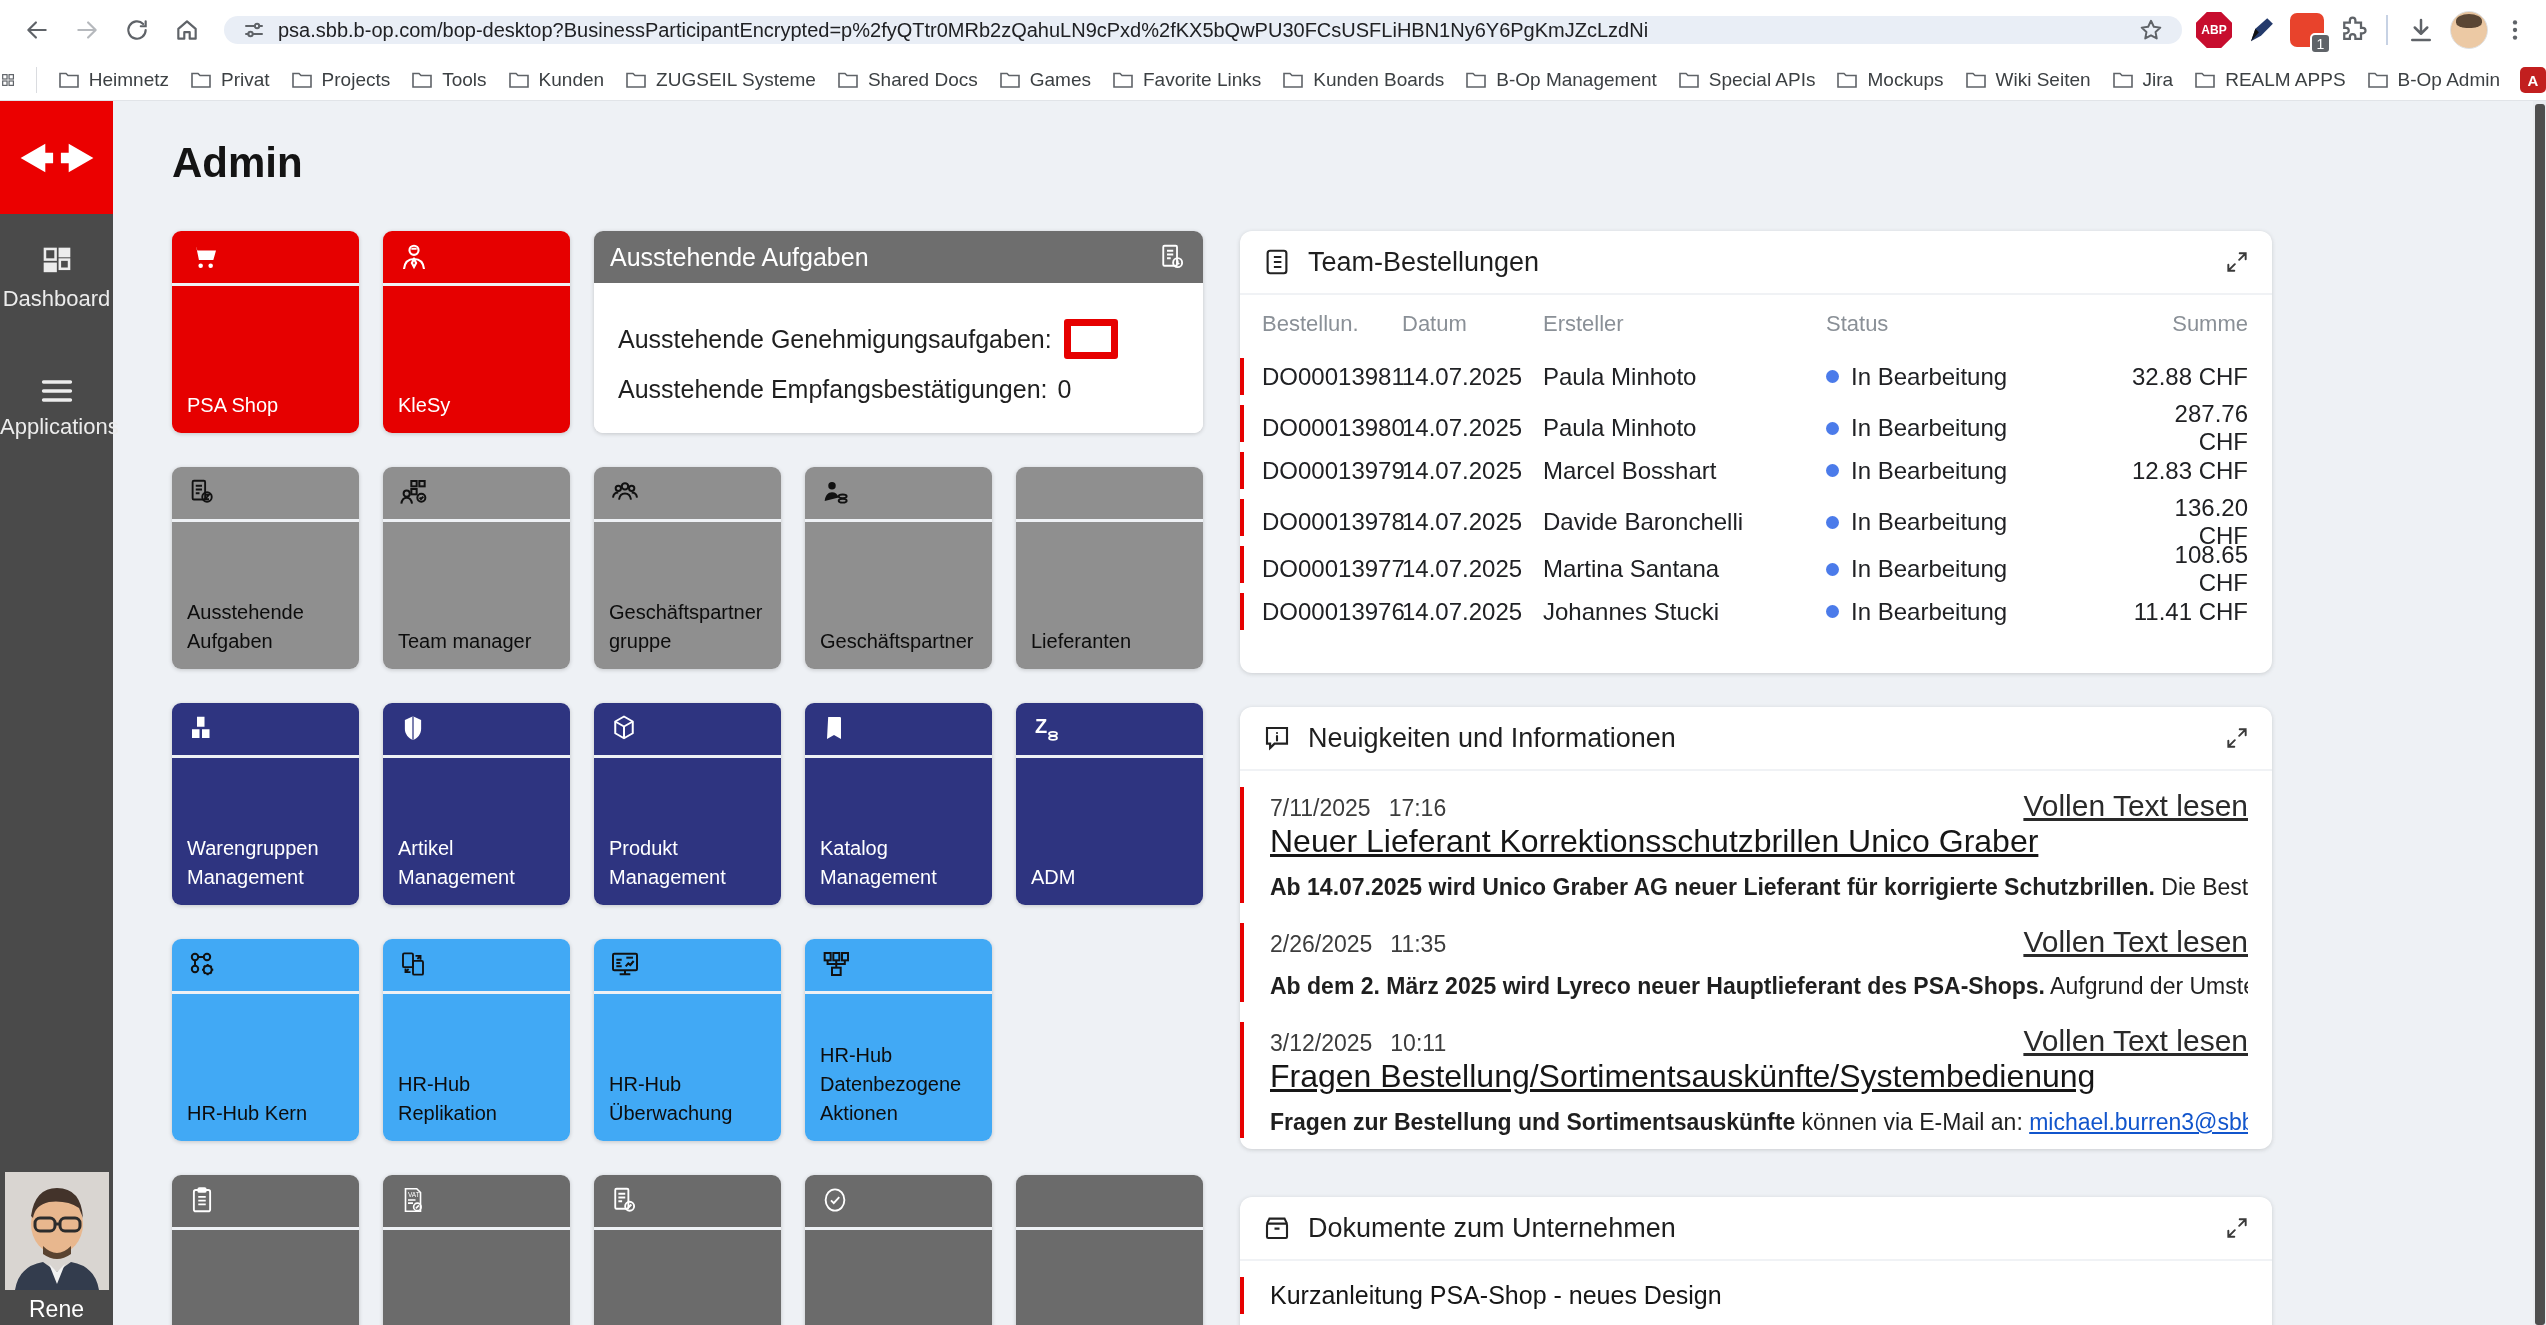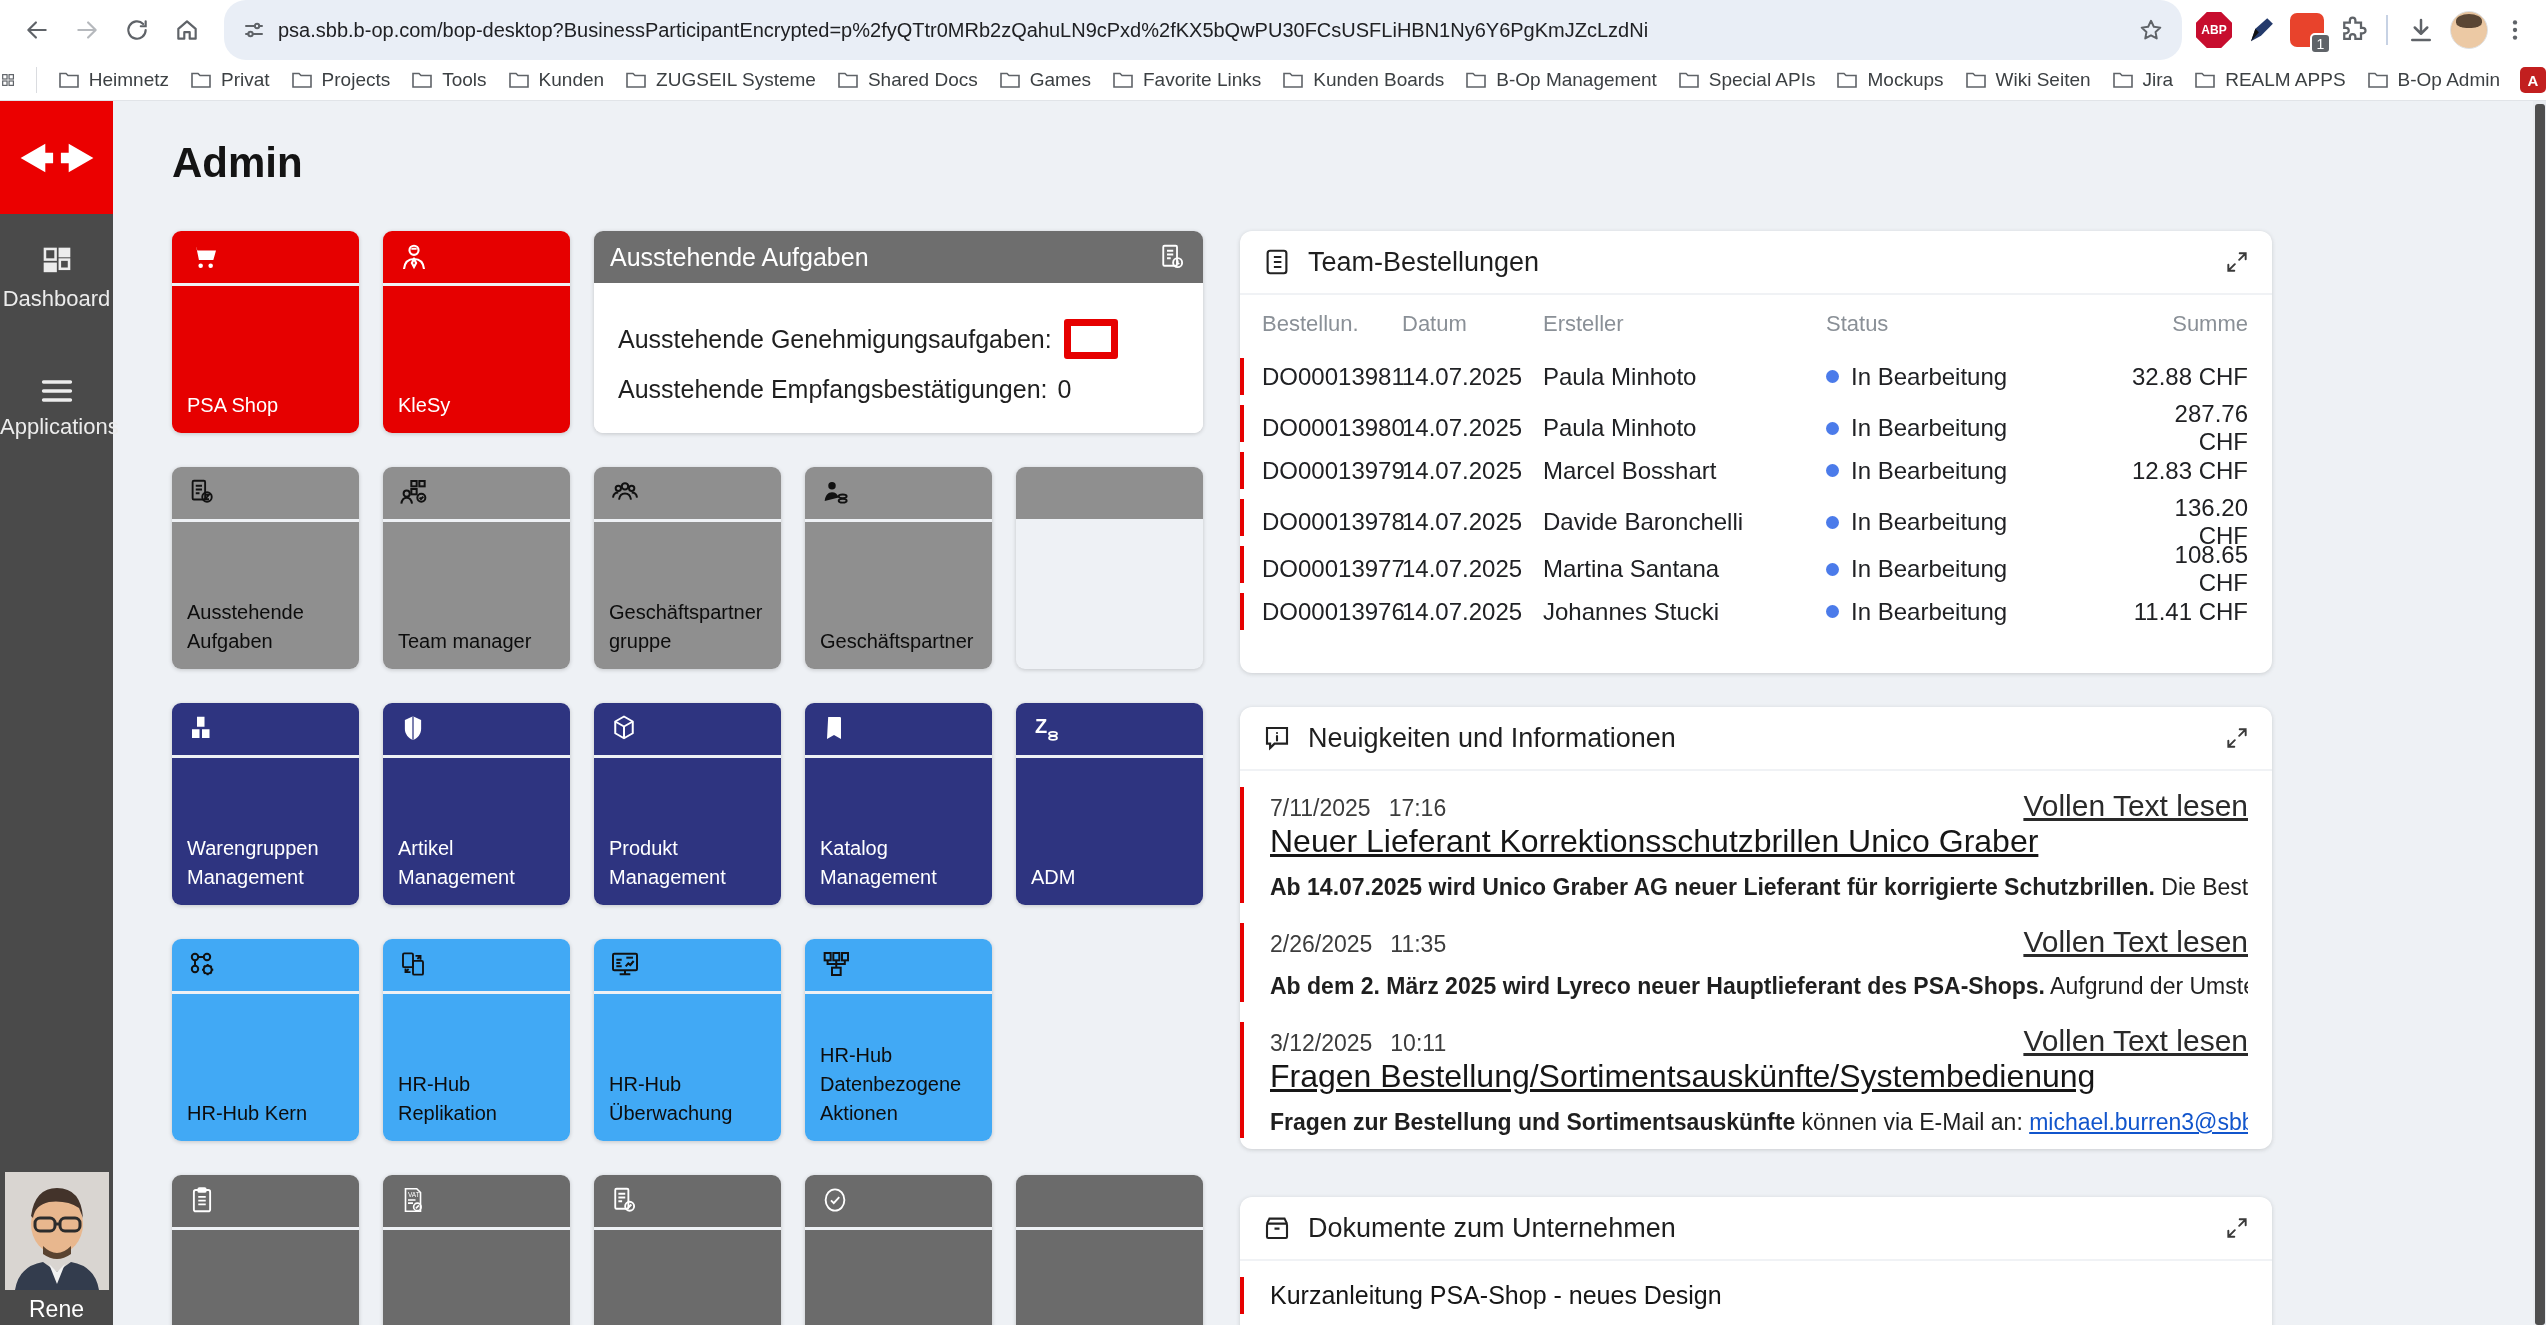--- a/index.html
+++ b/index.html
@@ -4,21 +4,21 @@
 <style>
   *{box-sizing:border-box;margin:0;padding:0}
   html,body{width:2546px;height:1325px;overflow:hidden;background:#eef1f5;
     font-family:"Liberation Sans","DejaVu Sans",sans-serif;color:#1b1b1b;}
   svg{display:block}
 
   
   .chrome{height:60px;background:#ffffff;display:flex;align-items:center;padding:0 14px;gap:4px;}
   .cbtn{width:46px;height:46px;border-radius:50%;display:flex;align-items:center;justify-content:center;flex:0 0 auto;color:#5f6368;}
   .cbtn.disabled{color:#b6b9bd}
-  .addressbar{flex:1;height:60px;background:#e9eef6;border-radius:22px;display:flex;align-items:center;
+  .addressbar{flex:1;height:28px;background:#e9eef6;border-radius:22px;display:flex;align-items:center;
     padding:0 18px;margin:0 10px;min-width:0;}
   .url{font-size:20px;color:#202124;white-space:nowrap;overflow:hidden;text-overflow:clip;margin-left:12px;flex:1;}
   .ext-cluster{display:flex;align-items:center;gap:14px;flex:0 0 auto;padding-right:4px;}
   .abp{width:36px;height:36px;background:#c70d2e;color:#fff;font-size:12px;font-weight:bold;
     display:flex;align-items:center;justify-content:center;
     clip-path:polygon(30% 0,70% 0,100% 30%,100% 70%,70% 100%,30% 100%,0 70%,0 30%);}
   .redext{width:34px;height:34px;background:#e8432c;border-radius:7px;position:relative;}
   .redext .badge{position:absolute;right:-7px;bottom:-7px;width:21px;height:21px;border-radius:5px;
     background:#5f6368;color:#fff;font-size:14px;display:flex;align-items:center;justify-content:center;border:2px solid #fff;}
   .tb-avatar{width:38px;height:38px;border-radius:50%;background:radial-gradient(circle at 50% 62%,#ecc9a4 58%,#d8b38c 100%);position:relative;overflow:hidden;border:1px solid #e0e0e0;}
@@ -441,20 +441,23 @@
               </svg>
             </div>
           <div class="tile-gap"></div>
           <div class="tile-body">
               <span class="tile-label">Geschäftspartner</span>
             </div>
         </div>
         <div class="tile t-gray">
           <div class="tile-head"></div>
           <div class="tile-gap"></div>
+          <div class="tile-body">
+              <span class="tile-label">Lieferanten</span>
+            </div>
         </div>
 
         <div class="tile t-navy">
           <div class="tile-head">
               <svg width="30" height="30" viewBox="0 0 24 24" fill="#fff">
                 <rect x="8" y="3" width="6" height="8"></rect>
                 <rect x="4" y="13" width="6" height="7"></rect>
                 <rect x="12" y="13" width="6" height="7"></rect>
               </svg>
             </div>

